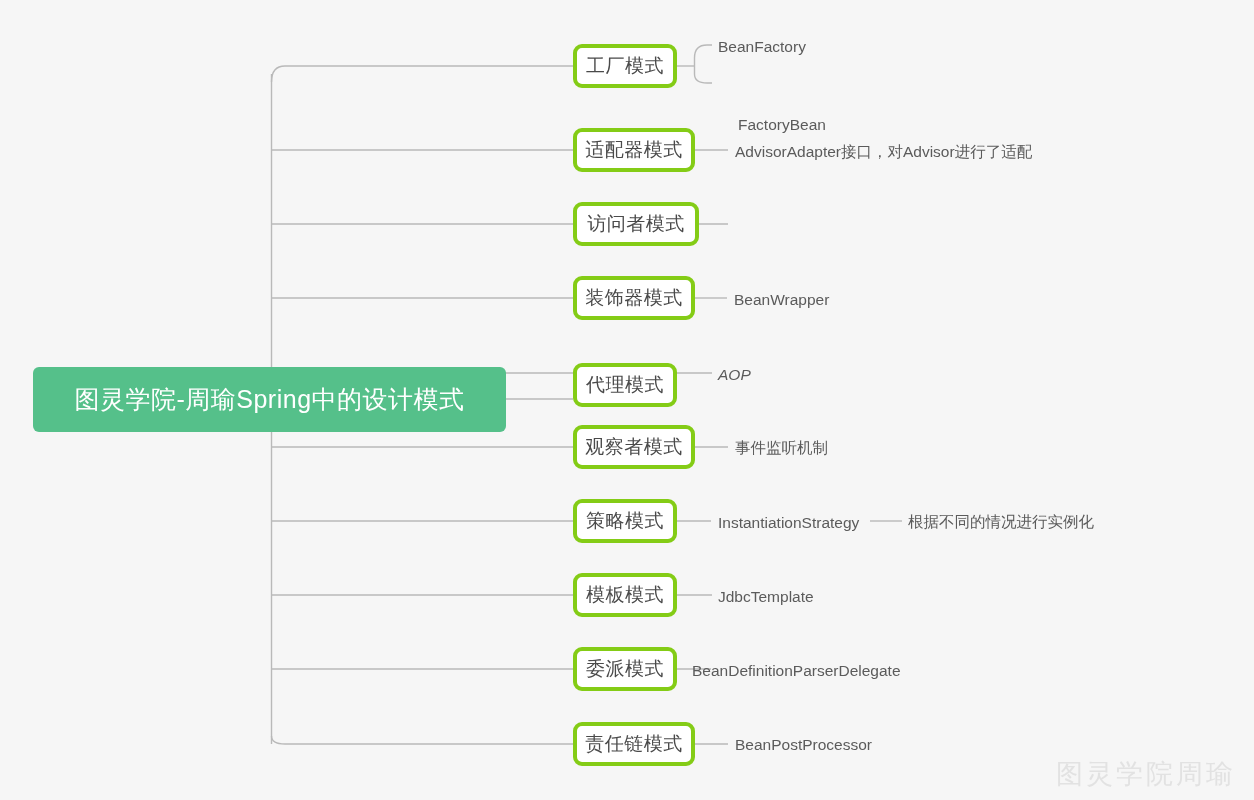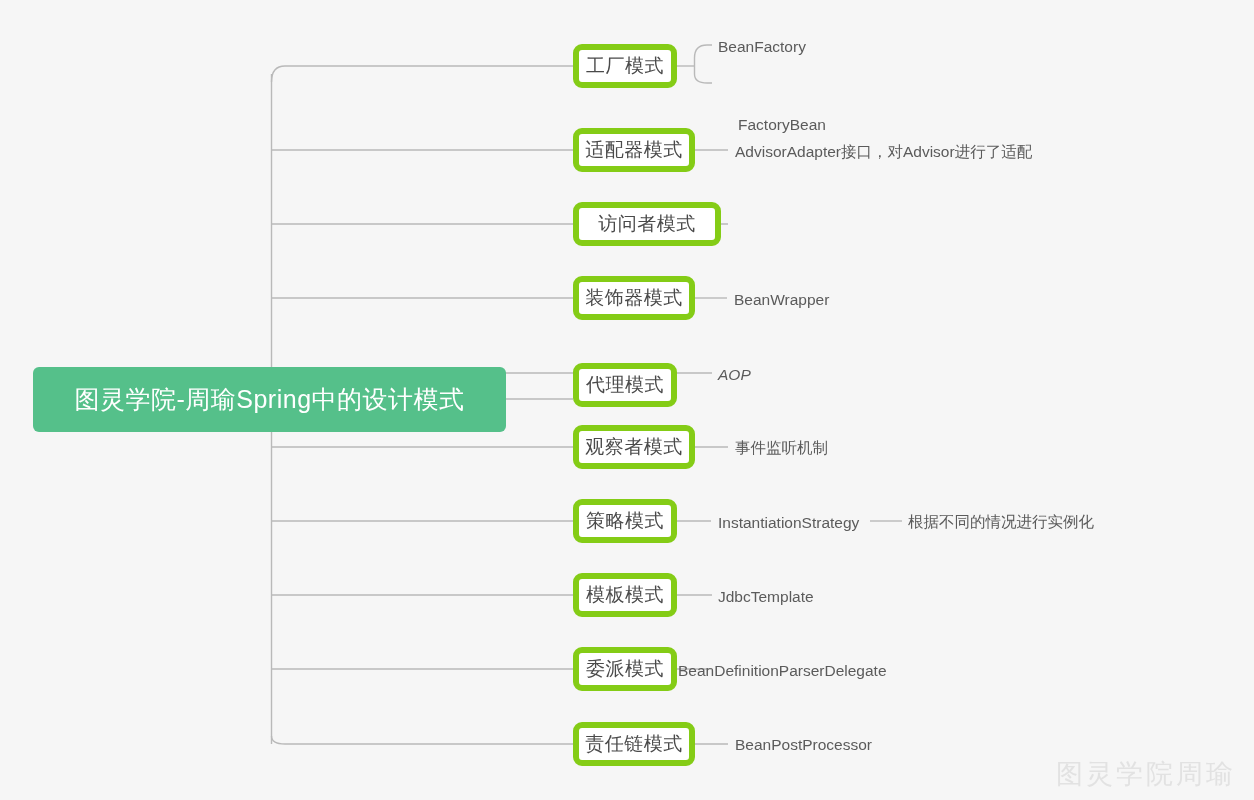--- a/index.html
+++ b/index.html
@@ -9,21 +9,21 @@
     font-family: "Liberation Sans", "DejaVu Sans", sans-serif;
     overflow: hidden;
   }
   #canvas { position: relative; width: 1254px; height: 800px; }
 
   #connectors { position: absolute; inset: 0; width: 1254px; height: 800px; pointer-events: none; }
 
   .node {
     position: absolute;
     background: #ffffff;
-    border: 6px solid #84cc16;
+    border: 4px solid #84cc16;
     border-radius: 9px;
     display: flex;
     align-items: center;
     justify-content: center;
     color: #4a4a4a;
     font-size: 19px;
     letter-spacing: 0.5px;
     white-space: nowrap;
     height: 44px;
   }
@@ -105,21 +105,21 @@
   <div class="root-node" style="left:33px; top:367px; width:473px; height:65px;">
     <span>图灵学院-周瑜Spring中的设计模式</span>
   </div>
 
   <div class="node" style="left:573px; top:44px; width:104px;">
     <span>工厂模式</span>
   </div>
   <div class="node" style="left:573px; top:128px; width:122px;">
     <span>适配器模式</span>
   </div>
-  <div class="node" style="left:573px; top:202px; width:148px;">
+  <div class="node" style="left:573px; top:202px; width:126px;">
     <span>访问者模式</span>
   </div>
   <div class="node" style="left:573px; top:276px; width:122px;">
     <span>装饰器模式</span>
   </div>
   <div class="node" style="left:573px; top:339px; width:104px;margin-top:24px;">
     <span>代理模式</span>
   </div>
   <div class="node" style="left:573px; top:425px; width:122px;">
     <span>观察者模式</span>
@@ -139,18 +139,18 @@
 
   <div class="leaf" style="left:718px; top:39px;">BeanFactory</div>
   <div class="leaf" style="left:738px; top:77px;margin-top:40px;">FactoryBean</div>
   <div class="leaf" style="left:735px; top:144px;">AdvisorAdapter接口，对Advisor进行了适配</div>
   <div class="leaf" style="left:734px; top:292px;">BeanWrapper</div>
   <div class="leaf" style="left:718px; top:367px;font-style:italic;">AOP</div>
   <div class="leaf" style="left:735px; top:440px;">事件监听机制</div>
   <div class="leaf" style="left:718px; top:515px;">InstantiationStrategy</div>
   <div class="leaf" style="left:908px; top:514px;">根据不同的情况进行实例化</div>
   <div class="leaf" style="left:718px; top:589px;">JdbcTemplate</div>
-  <div class="leaf" style="left:678px; top:663px;">BeanDefinitionParserDelegate</div>
+  <div class="leaf" style="left:692px; top:663px;">BeanDefinitionParserDelegate</div>
   <div class="leaf" style="left:735px; top:737px;">BeanPostProcessor</div>
 
   <div class="watermark">图灵学院周瑜</div>
 
 </div>
 
 </body></html>

